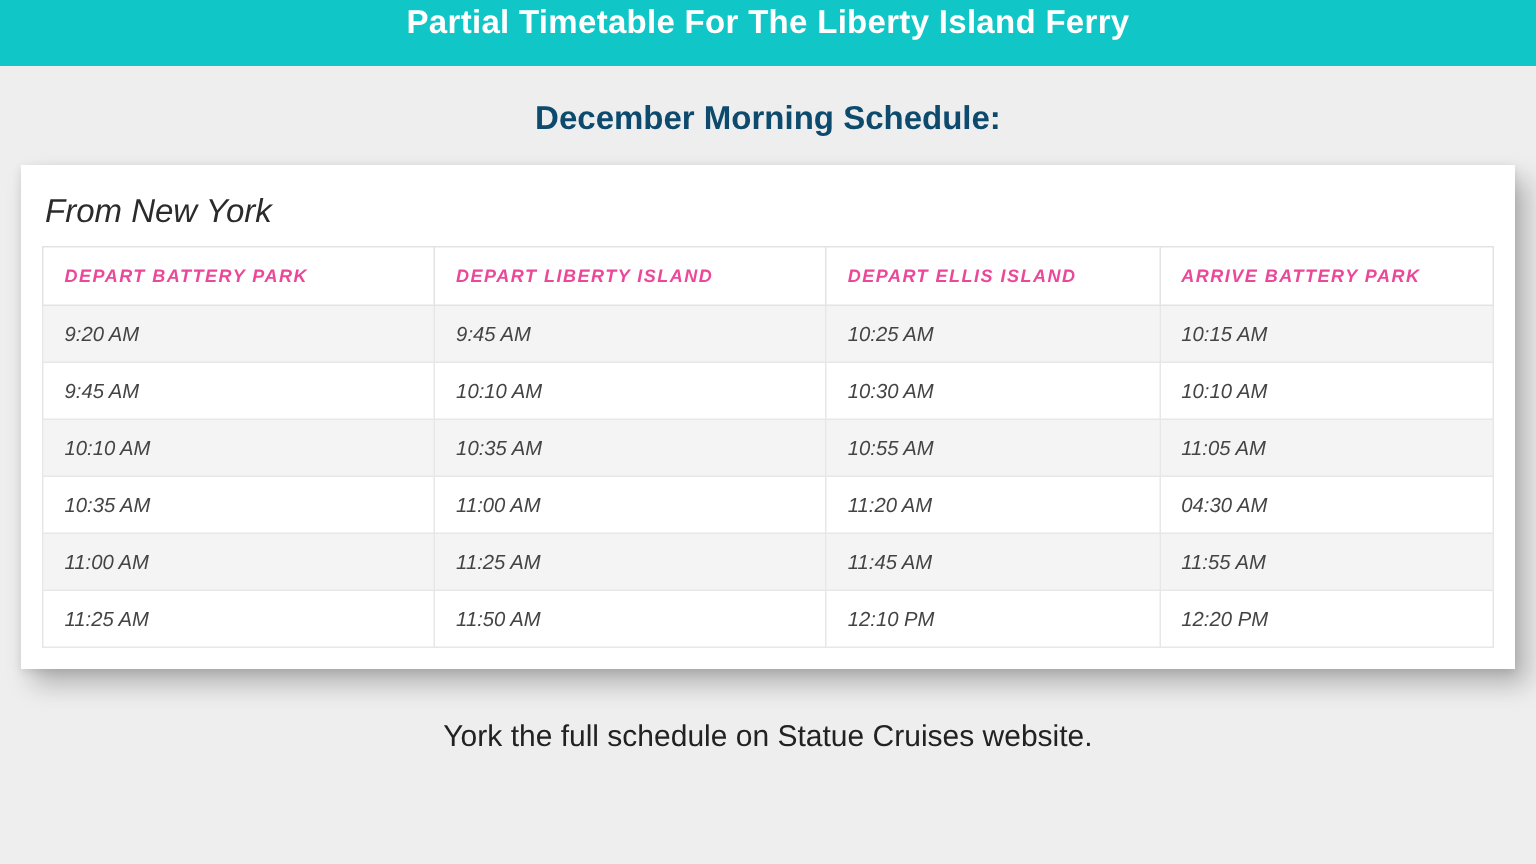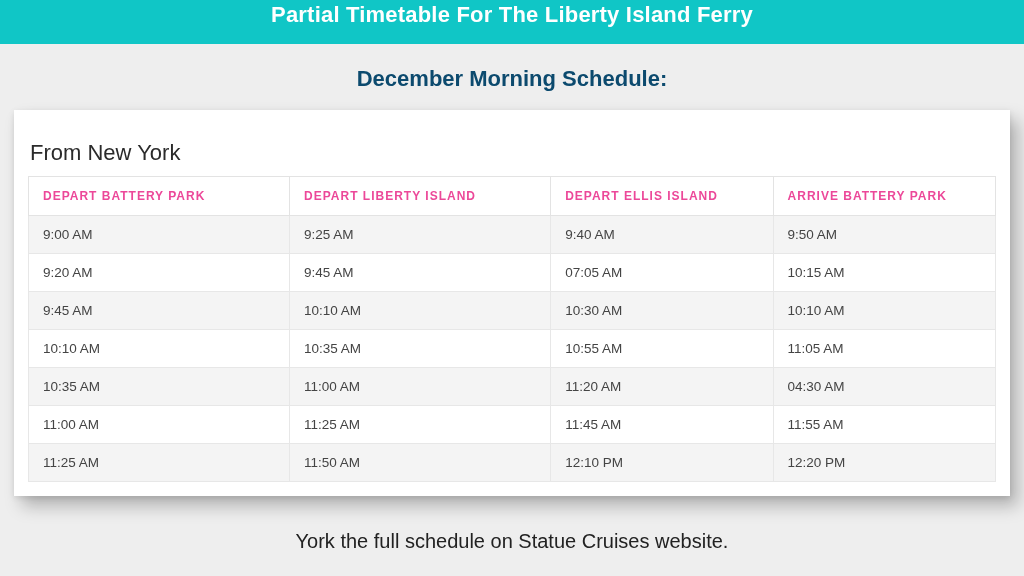--- a/index.html
+++ b/index.html
@@ -22,22 +22,23 @@
     text-align: center;
     font-weight: 700;
     font-size: 22px;
     margin-top: 22px;
     margin-bottom: 18px;
     color: #0c4a6e;
   }
   .card {
     background: #fff;
     margin: 0 14px;
-    padding: 26px 14px 14px 14px;
+    padding: 14px 14px 14px 14px;
     box-shadow: 8px 10px 16px rgba(0,0,0,0.25), 0 2px 6px rgba(0,0,0,0.1);
+    font-style: italic;
   }
   .card-title {
     font-size: 22px;
     font-weight: 500;
     color: #2b2b2b;
     margin: 4px 0 10px 2px;
   }
   table {
     width: 100%;
     border-collapse: collapse;
@@ -94,29 +95,23 @@
     <thead>
       <tr>
         <th>DEPART BATTERY PARK</th>
         <th>DEPART LIBERTY ISLAND</th>
         <th>DEPART ELLIS ISLAND</th>
         <th>ARRIVE BATTERY PARK</th>
       </tr>
     </thead>
     <tbody>
       <tr>
-        <td>9:00 AM</td>
-        <td>9:25 AM</td>
-        <td>9:40 AM</td>
-        <td>9:50 AM</td>
-      </tr>
-      <tr>
         <td>9:20 AM</td>
         <td>9:45 AM</td>
-        <td>07:05 AM</td>
+        <td>10:25 AM</td>
         <td>10:15 AM</td>
       </tr>
       <tr>
         <td>9:45 AM</td>
         <td>10:10 AM</td>
         <td>10:30 AM</td>
         <td>10:10 AM</td>
       </tr>
       <tr>
         <td>10:10 AM</td>

